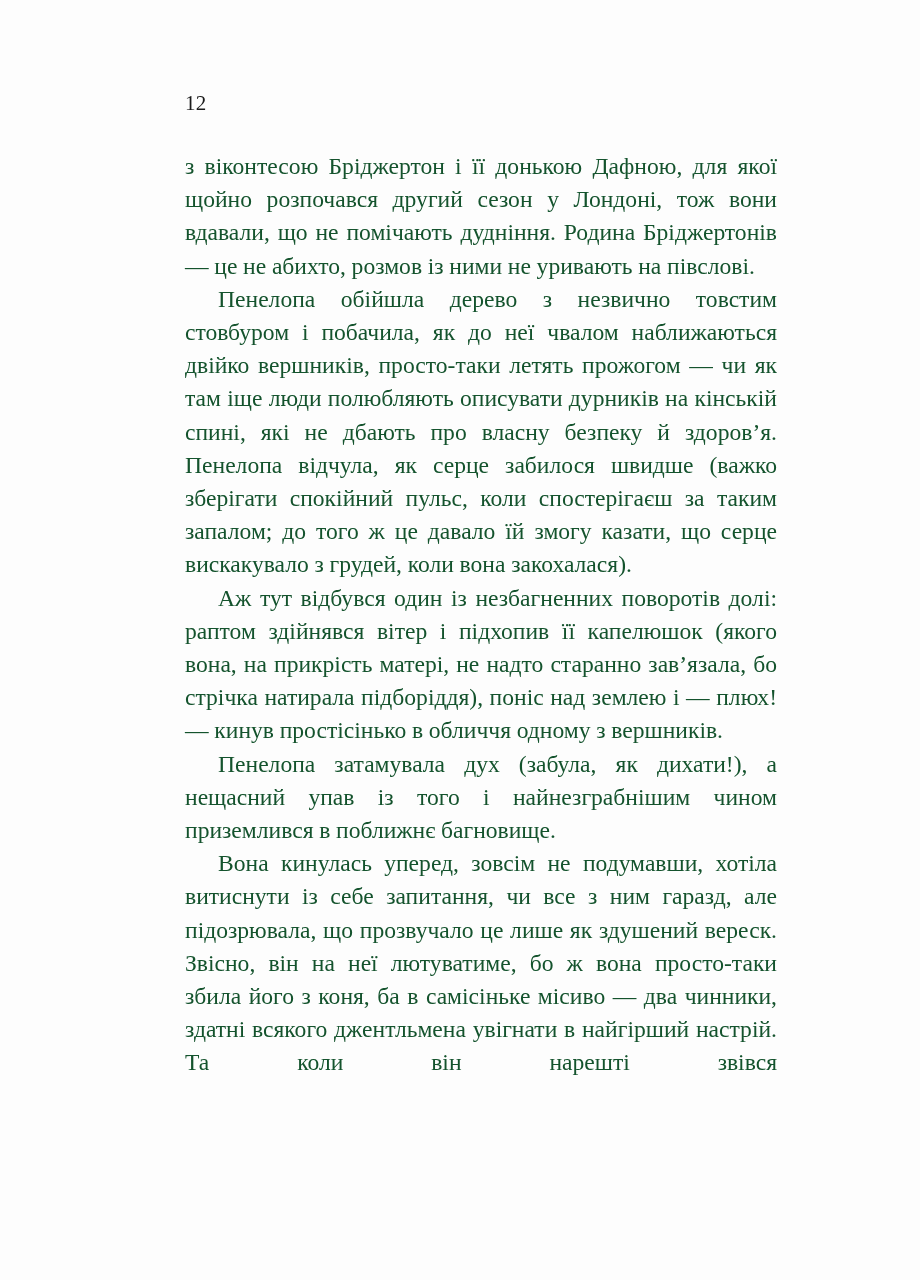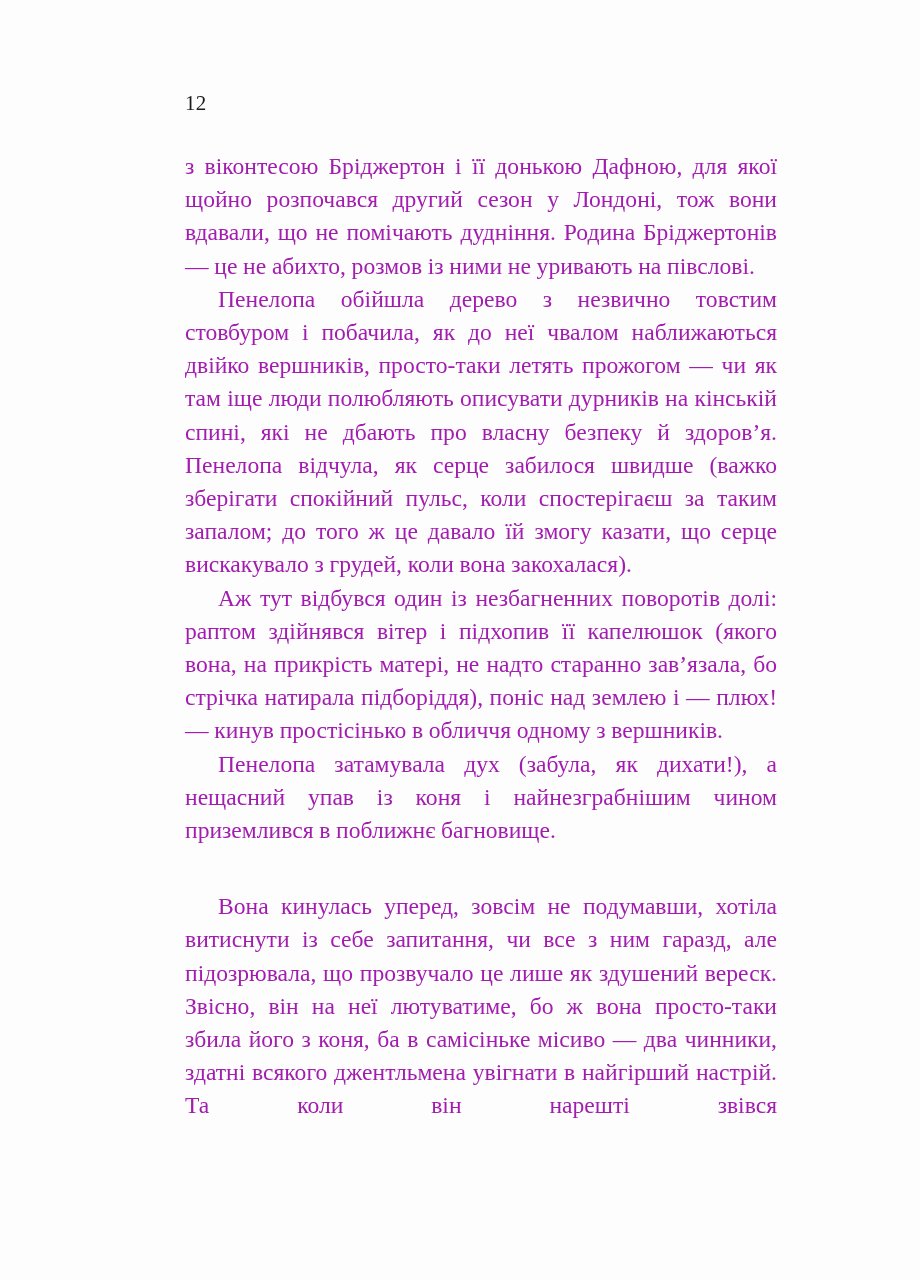--- a/index.html
+++ b/index.html
@@ -45,52 +45,51 @@
   }
 
   .para {
     margin: 0;
     font-size: 23.6px;
     line-height: 33.2px;
     text-align: justify;
     text-justify: inter-word;
     hyphens: none;
     word-spacing: -0.2px;
-    color: #a21caf;
+    color: #14532d;
   }
 
   .para.indent {
     text-indent: 33px;
   }
 
   
   .para.continuation {
     text-indent: 0;
   }
 
   
   .para.full-measure {
     text-align-last: justify;
-    margin-top: 43px;
   }
 </style>
 </head>
 <body>
 
 <div class="page">
 
   <div class="folio">12</div>
 
   <div class="text-column">
 
     <p class="para continuation">з віконтесою Бріджертон і її донькою Дафною, для якої щойно розпочався другий сезон у Лондоні, тож вони вдавали, що не помічають дудніння. Родина Бріджертонів — це не абихто, розмов із ними не уривають на півслові.</p>
 
     <p class="para indent">Пенелопа обійшла дерево з незвично товстим стовбуром і побачила, як до неї чвалом наближаються двійко вершників, просто-таки летять прожогом — чи як там іще люди полюбляють описувати дурників на кінській спині, які не дбають про власну безпеку й здоров’я. Пенелопа відчула, як серце забилося швидше (важко зберігати спокійний пульс, коли спостерігаєш за таким запалом; до того ж це давало їй змогу казати, що серце вискакувало з грудей, коли вона закохалася).</p>
 
     <p class="para indent">Аж тут відбувся один із незбагненних поворотів долі: раптом здійнявся вітер і підхопив її капелюшок (якого вона, на прикрість матері, не надто старанно зав’язала, бо стрічка натирала підборіддя), поніс над землею і — плюх! — кинув простісінько в обличчя одному з вершників.</p>
 
-    <p class="para indent">Пенелопа затамувала дух (забула, як дихати!), а нещасний упав із коня і найнезграбнішим чином приземлився в поближнє багновище.</p>
+    <p class="para indent">Пенелопа затамувала дух (забула, як дихати!), а нещасний упав із того і найнезграбнішим чином приземлився в поближнє багновище.</p>
 
     <p class="para indent full-measure">Вона кинулась уперед, зовсім не подумавши, хотіла витиснути із себе запитання, чи все з ним гаразд, але підозрювала, що прозвучало це лише як здушений вереск. Звісно, він на неї лютуватиме, бо ж вона просто-таки збила його з коня, ба в самісіньке місиво — два чинники, здатні всякого джентльмена увігнати в найгірший настрій. Та коли він нарешті звівся</p>
 
   </div>
 
 </div>
 
 </body></html>

